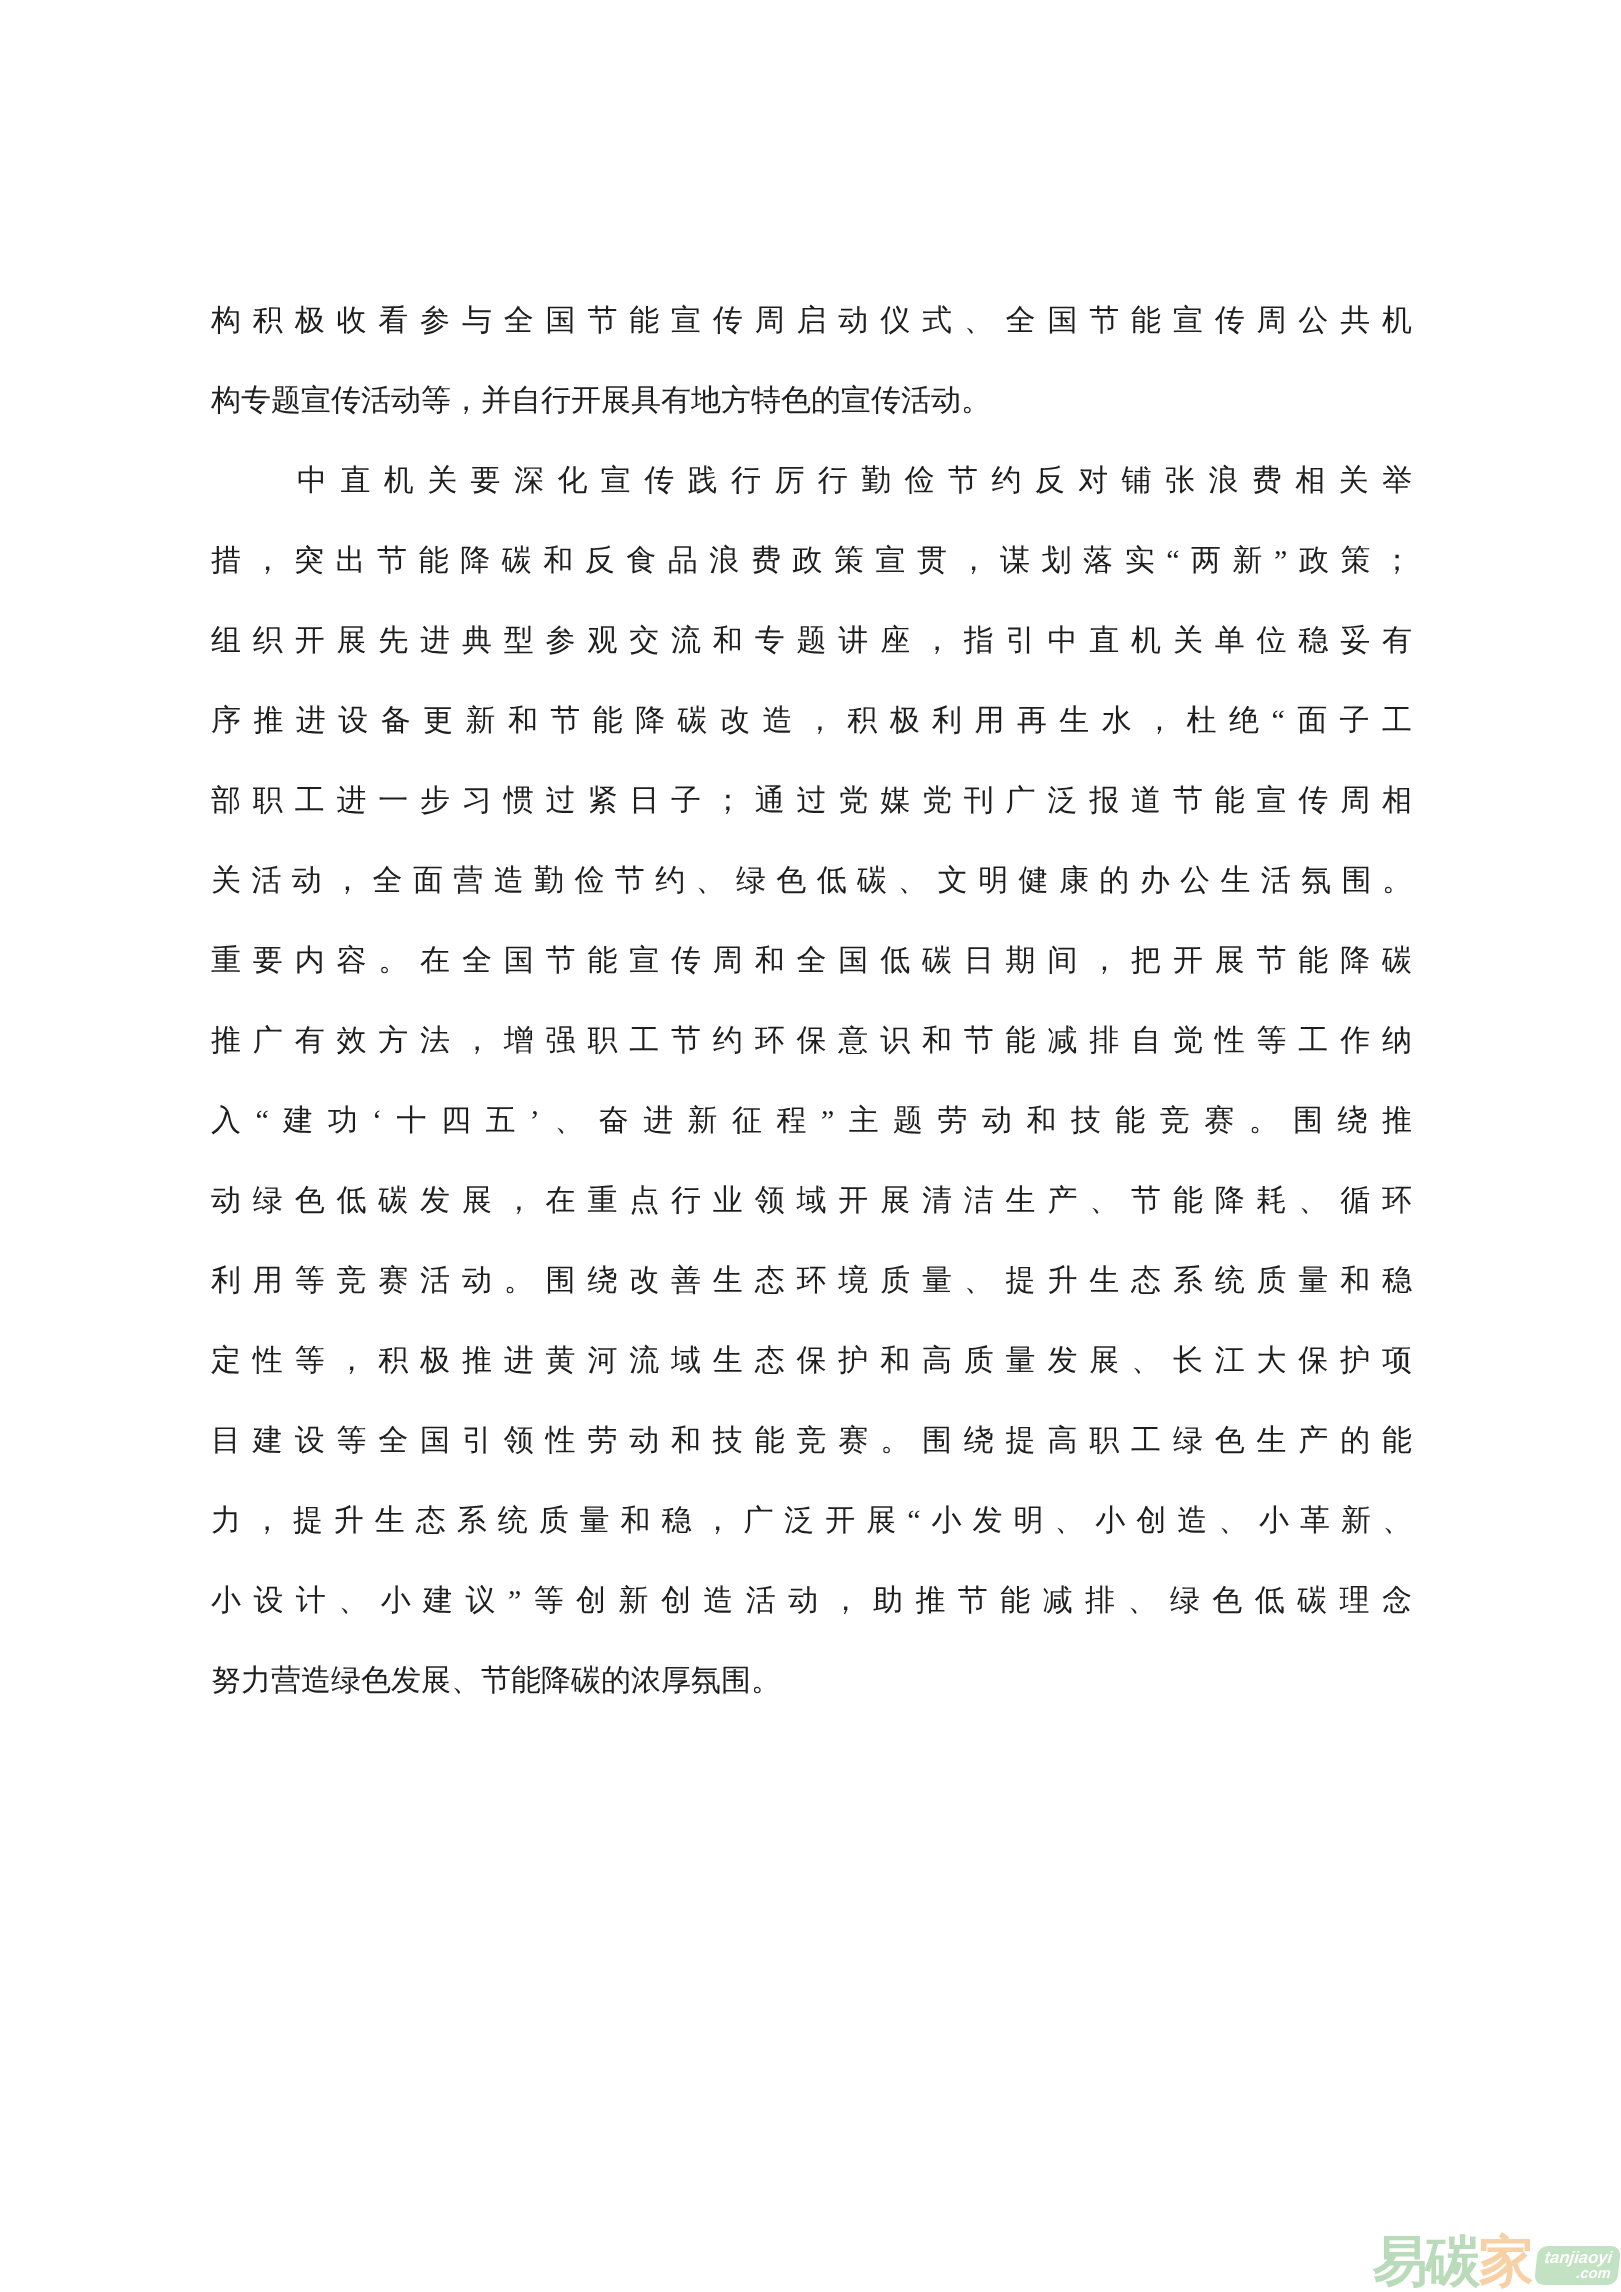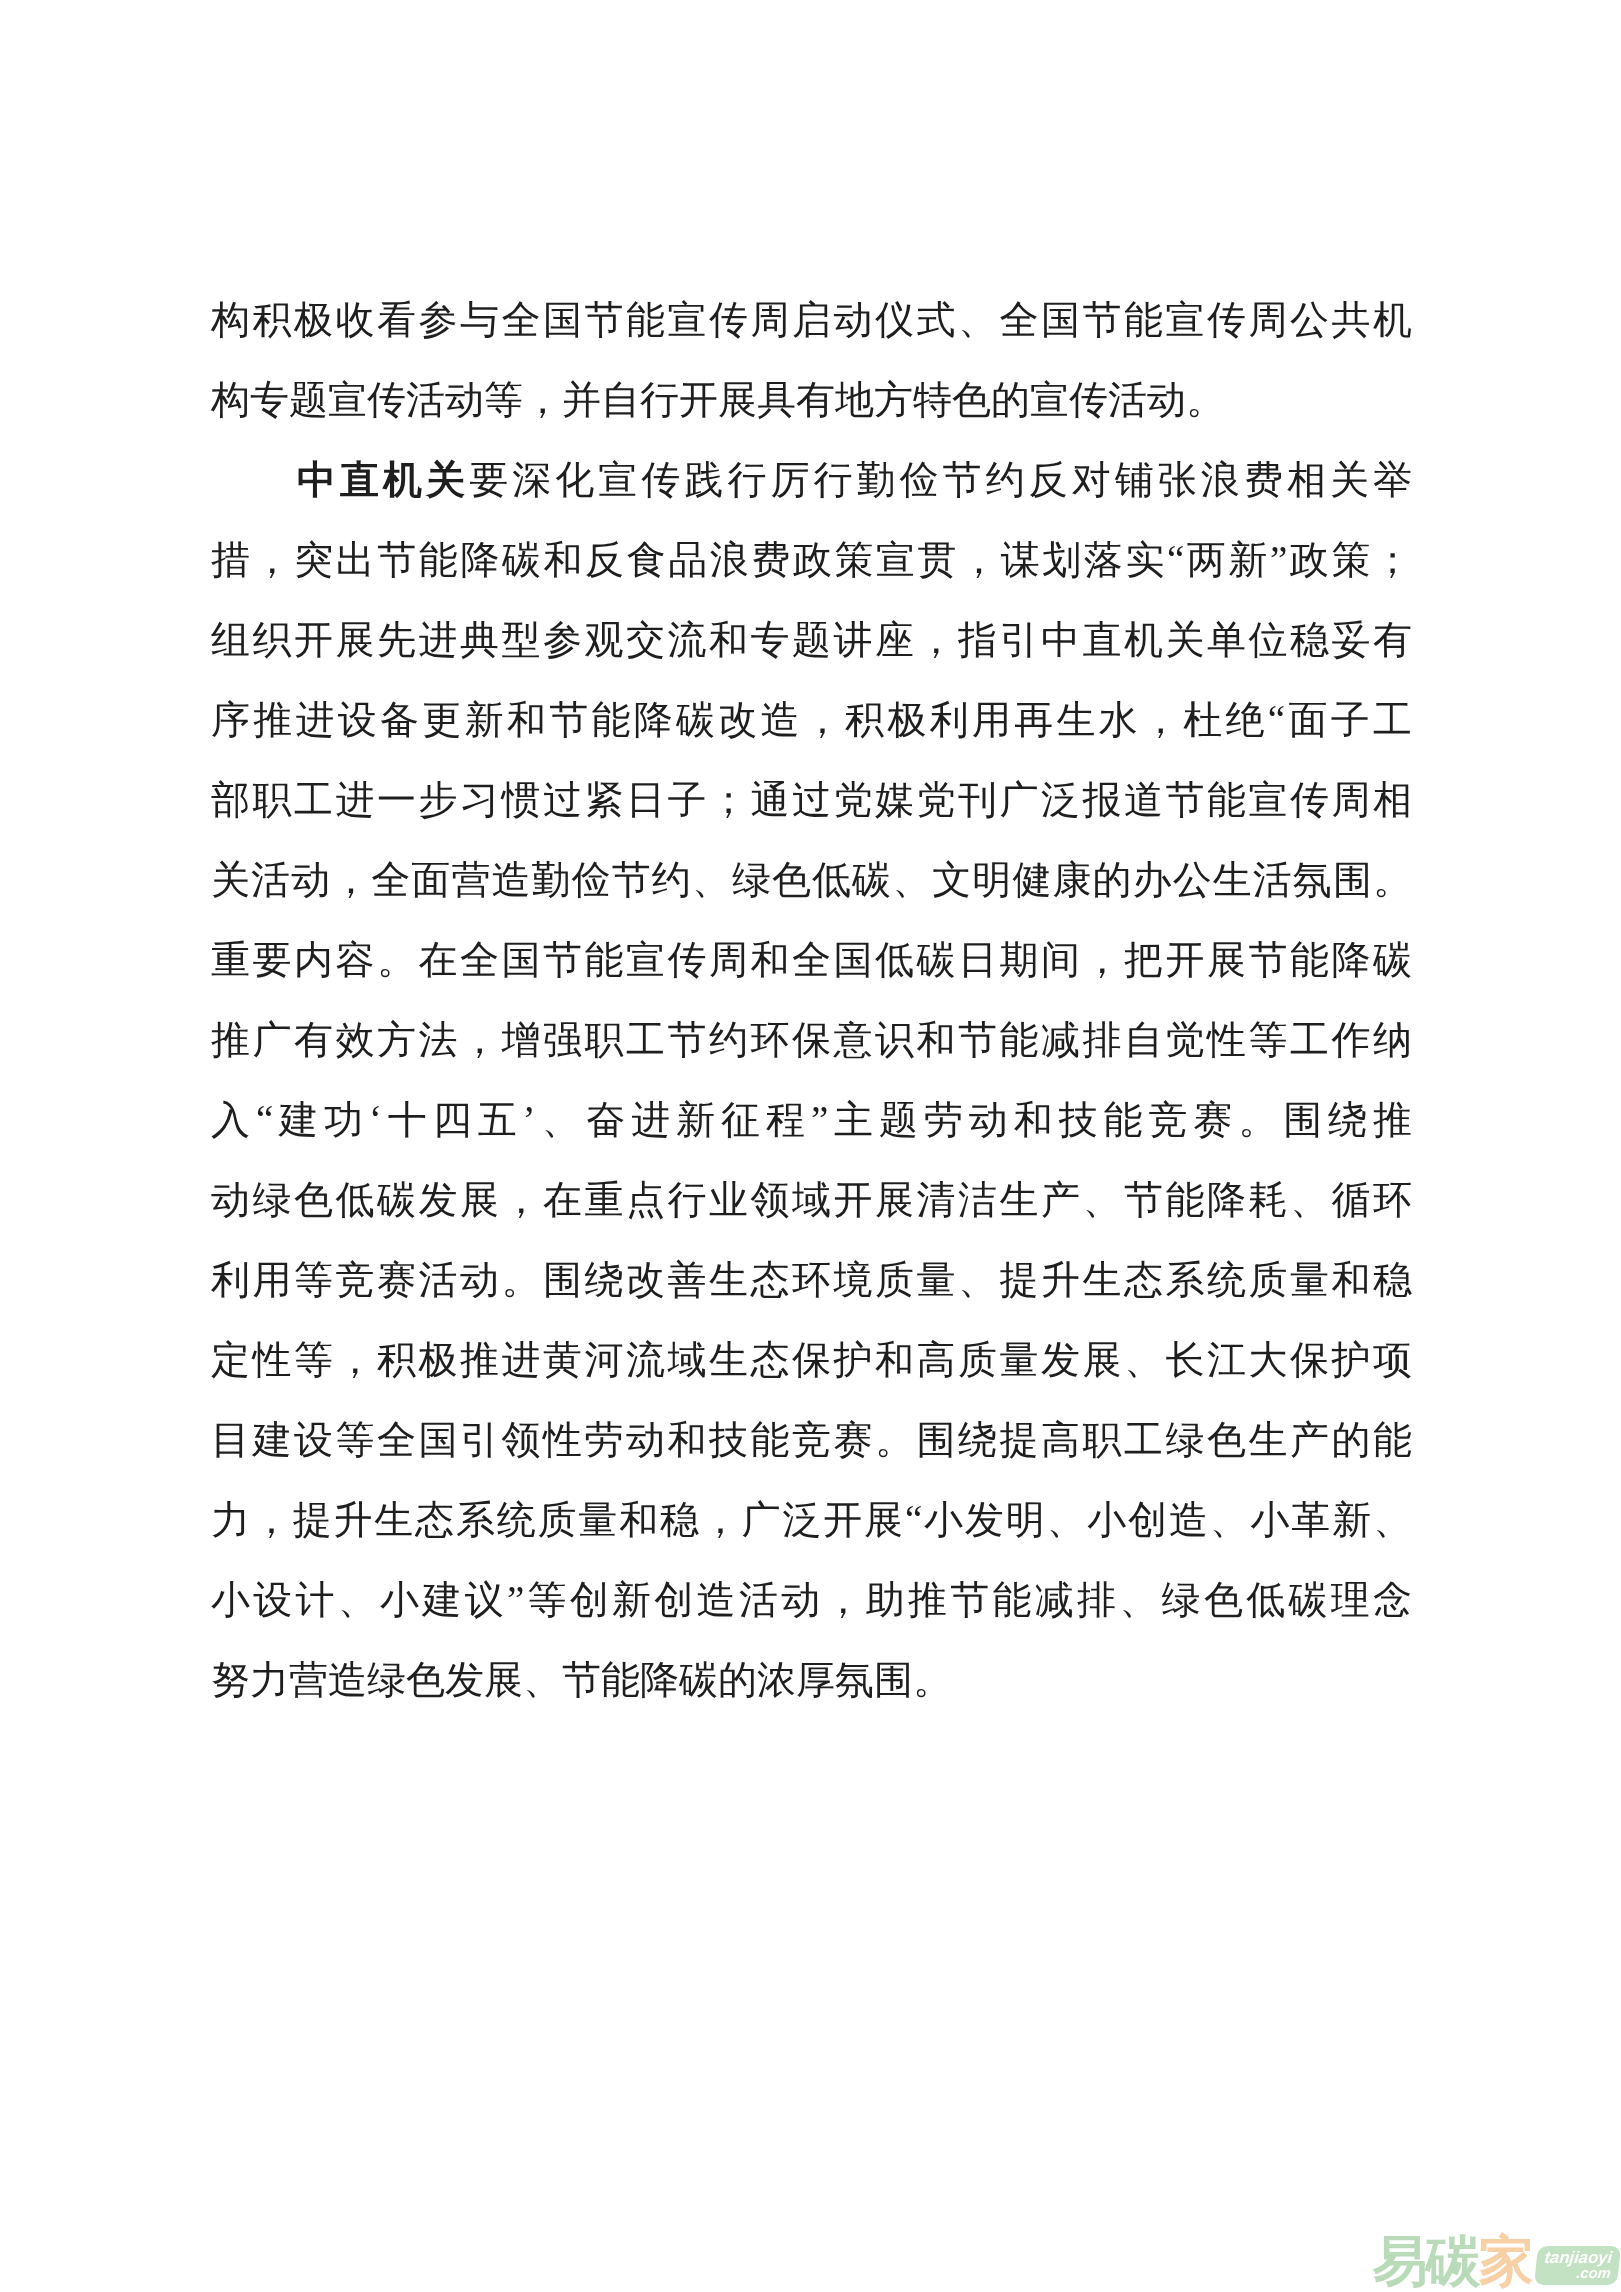--- a/index.html
+++ b/index.html
@@ -18,34 +18,34 @@
   .textblock {
     position: absolute;
     left: 211px;
     top: 280px;
     width: 1201px;
     color: #1e1e1e;
   }
   .line {
     height: 80px;
     line-height: 80px;
-    font-size: 39px;
+    font-size: 30px;
     white-space: nowrap;
     text-align: left;
   }
   .line.j {
     white-space: normal;
     text-align: justify;
     text-align-last: justify;
   }
   .line.ind {
     padding-left: 86px;
   }
   .line b {
-    font-weight: 700;
+    font-weight: 400;
   }
   .watermark {
     position: absolute;
     right: 2px;
     bottom: 3.9px;
     display: flex;
     align-items: flex-end;
   }
   .wm-char {
     font-weight: 700;

